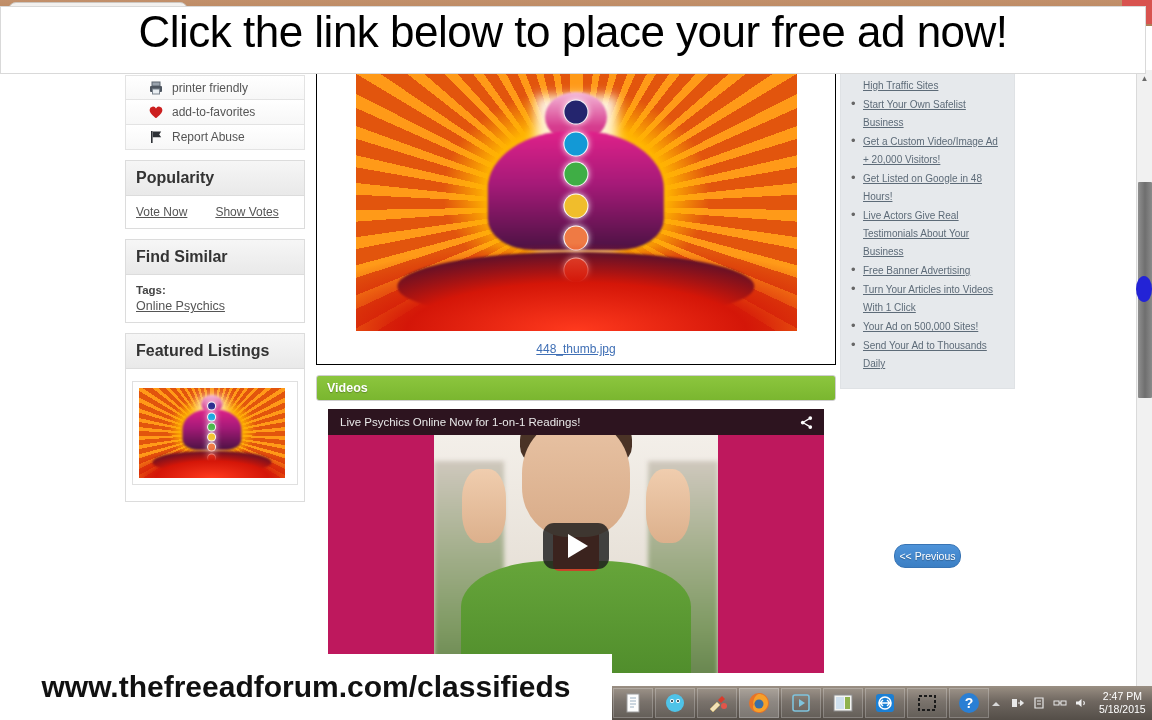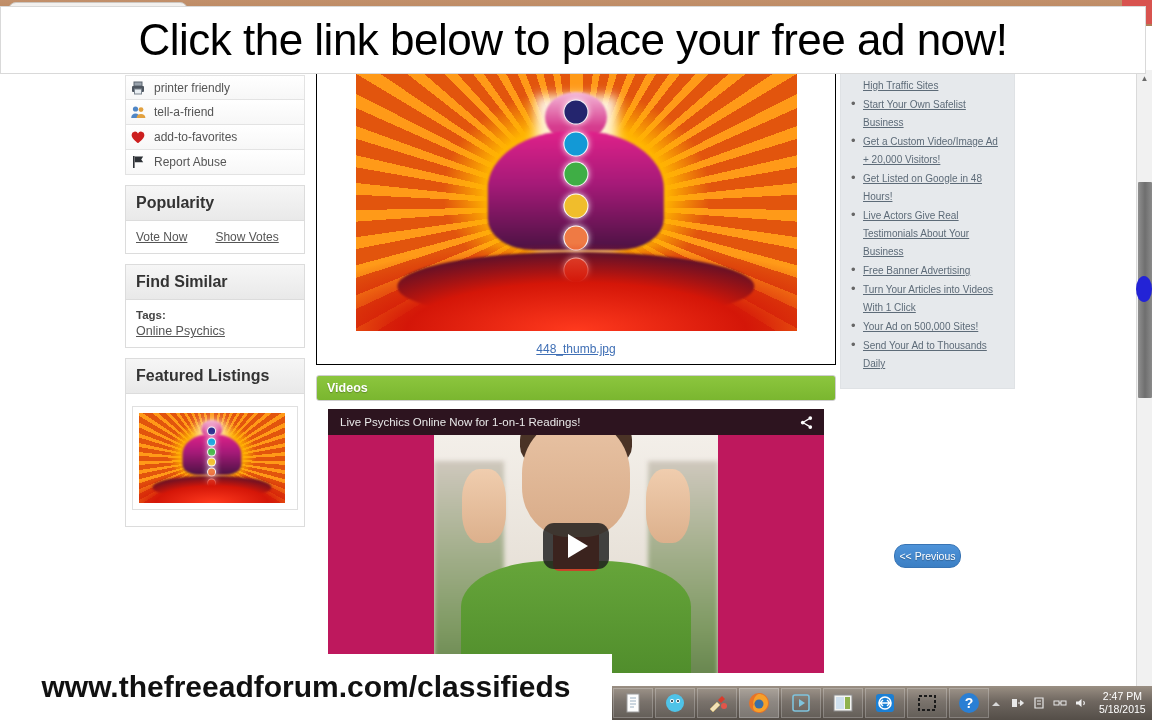--- a/index.html
+++ b/index.html
@@ -35,21 +35,21 @@
   }
   .content-shell {
     position: absolute; left: 120px; top: 0; width: 920px; height: 620px;
   }
 
   
   .left-col { position: absolute; left: 5px; top: 5px; width: 180px; }
   .action-list { background:#fff; }
   .action-item {
     display:flex; align-items:center; gap:8px;
-    height: 25px; padding: 0 4px;
+    height: 25px; padding: 0 22px;
     border: 1px solid #e3e3e3; border-top: none;
     background: linear-gradient(180deg,#ffffff 0%,#f7f7f7 100%);
     font-size: 12px; color: #555; white-space: nowrap;
   }
   .action-item:first-child { border-top: 1px solid #e3e3e3; }
   .mini-icon { width: 16px; height: 16px; flex: 0 0 16px; position: relative; }
 
   .panel { margin-top: 10px; border: 1px solid #dcdcdc; background: #fff; }
   .panel-head {
     background: linear-gradient(180deg,#f6f6f6 0%,#e9e9e9 100%);
@@ -242,21 +242,21 @@
   .blue-dot {
     position:absolute; right: 0px; top: 276px;
     width: 16px; height: 26px; border-radius: 50%;
     background: #2323d6;
   }
 
   
   .top-overlay {
     position: absolute; left: 0; top: 6px; width: 1146px; height: 68px;
     background: #ffffff; border: 1px solid #d9d9d9;
-    display:flex; align-items:center; justify-content:center;
+    display:flex; align-items:flex-start; justify-content:center;
   }
   .top-overlay span {
     font-size: 44px; color: #000; font-family: "Liberation Sans", sans-serif;
     letter-spacing: -0.5px; white-space: nowrap;
   }
   .bottom-overlay {
     position: absolute; left: 0; bottom: 0; width: 612px; height: 66px;
     background: #ffffff;
     display:flex; align-items:center; justify-content:center;
   }
@@ -308,31 +308,20 @@
         <div class="action-list">
           <div class="action-item">
             <span class="mini-icon">
               <svg width="16" height="16" viewBox="0 0 16 16">
                 <rect x="4" y="2" width="8" height="4" fill="#9aa3ad" stroke="#5d6671"></rect>
                 <rect x="2" y="6" width="12" height="6" rx="1" fill="#4e5660"></rect>
                 <rect x="4.5" y="9" width="7" height="5" fill="#e9eef2" stroke="#7b848e"></rect>
               </svg>
             </span>
             <span>printer friendly</span>
-          </div>
-          <div class="action-item">
-            <span class="mini-icon">
-              <svg width="16" height="16" viewBox="0 0 16 16">
-                <circle cx="5.5" cy="5" r="2.6" fill="#4f86c6"></circle>
-                <path d="M1.2 14c0-2.6 1.9-4.4 4.3-4.4s4.3 1.8 4.3 4.4z" fill="#4f86c6"></path>
-                <circle cx="11" cy="5.6" r="2.4" fill="#e2a13f"></circle>
-                <path d="M6.6 14c0-2.4 1.9-4 4.4-4s4.4 1.6 4.4 4z" fill="#e2a13f"></path>
-              </svg>
-            </span>
-            <span>tell-a-friend</span>
           </div>
           <div class="action-item">
             <span class="mini-icon">
               <svg width="16" height="16" viewBox="0 0 16 16">
                 <path d="M8 14S1.6 9.9 1.6 5.9A3.4 3.4 0 0 1 8 4.4 3.4 3.4 0 0 1 14.4 5.9C14.4 9.9 8 14 8 14z" fill="#cc1f1f"></path>
               </svg>
             </span>
             <span>add-to-favorites</span>
           </div>
           <div class="action-item">

